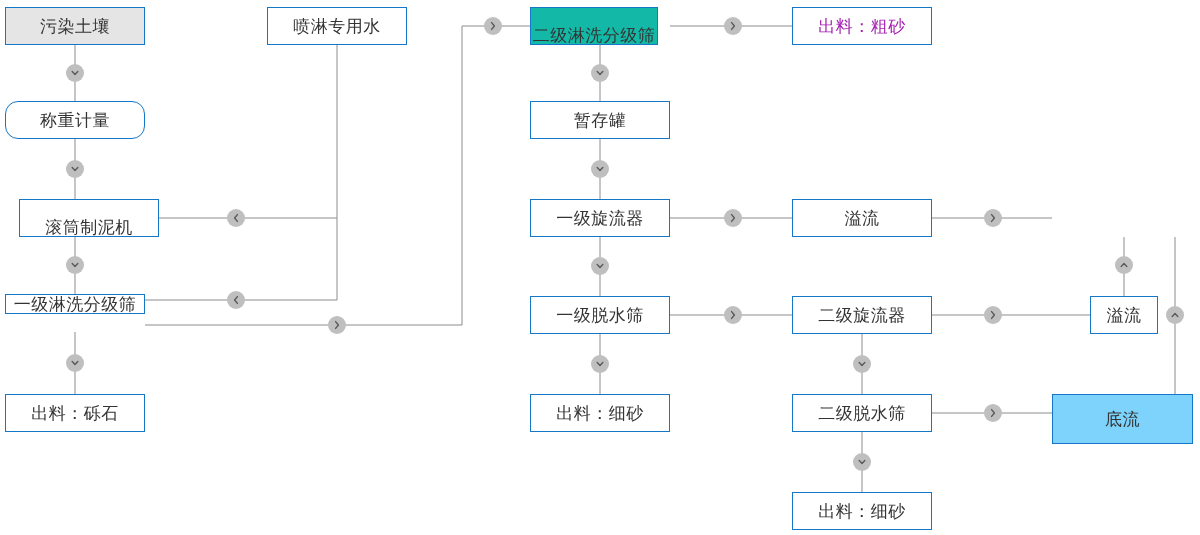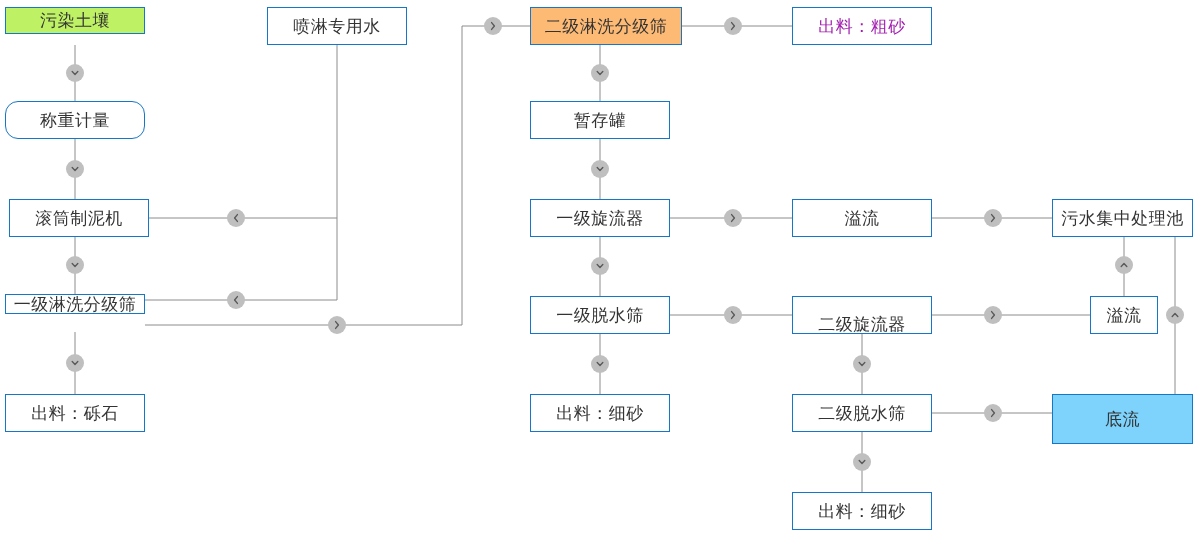--- a/index.html
+++ b/index.html
@@ -70,70 +70,67 @@
       <path d="M932,218 L1052,218" fill="none" stroke="#8c8c8c" stroke-width="1"></path>
       <path d="M670,315 L792,315" fill="none" stroke="#8c8c8c" stroke-width="1"></path>
       <path d="M600,334 L600,394" fill="none" stroke="#8c8c8c" stroke-width="1"></path>
       <path d="M932,315 L1090,315" fill="none" stroke="#8c8c8c" stroke-width="1"></path>
       <path d="M1124,296 L1124,237" fill="none" stroke="#8c8c8c" stroke-width="1"></path>
       <path d="M862,334 L862,394" fill="none" stroke="#8c8c8c" stroke-width="1"></path>
       <path d="M932,413 L1052,413" fill="none" stroke="#8c8c8c" stroke-width="1"></path>
       <path d="M1175,394 L1175,237" fill="none" stroke="#8c8c8c" stroke-width="1"></path>
       <path d="M862,432 L862,492" fill="none" stroke="#8c8c8c" stroke-width="1"></path>
     </svg>
-<div class="node" style="left: 5px; top: 7px; width: 140px; height: 27px; border-color: rgb(22, 119, 200); background: #bef264; color: rgb(51, 51, 51);">
+<div class="node" style="left: 5px; top: 7px; width: 140px; height: 38px; border-color: rgb(22, 119, 200); background: #e5e5e5; color: rgb(51, 51, 51);">
       <span>污染土壤</span>
     </div>
     <div class="node" style="left: 5px; top: 101px; width: 140px; height: 38px; border-color: rgb(22, 119, 200); background: rgb(255, 255, 255); color: rgb(51, 51, 51); border-radius: 13px;">
       <span>称重计量</span>
     </div>
-    <div class="node" style="left: 9px; top: 199px; width: 140px; height: 38px; border-color: rgb(22, 119, 200); background: rgb(255, 255, 255); color: rgb(51, 51, 51);">
+    <div class="node" style="left: 19px; top: 199px; width: 140px; height: 38px; border-color: rgb(22, 119, 200); background: rgb(255, 255, 255); color: rgb(51, 51, 51); align-items: flex-end;">
       <span>滚筒制泥机</span>
     </div>
     <div class="node" style="left: 5px; top: 294px; width: 140px; height: 20px; border-color: rgb(22, 119, 200); background: rgb(255, 255, 255); color: rgb(51, 51, 51);">
       <span>一级淋洗分级筛</span>
     </div>
     <div class="node" style="left: 5px; top: 394px; width: 140px; height: 38px; border-color: rgb(22, 119, 200); background: rgb(255, 255, 255); color: rgb(51, 51, 51);">
       <span>出料：砾石</span>
     </div>
     <div class="node" style="left: 267px; top: 7px; width: 140px; height: 38px; border-color: rgb(22, 119, 200); background: rgb(255, 255, 255); color: rgb(51, 51, 51);">
       <span>喷淋专用水</span>
     </div>
-    <div class="node" style="left: 530px; top: 7px; width: 152px; height: 38px; border-color: rgb(22, 119, 200); background: #fdba74; color: rgb(51, 51, 51);">
+    <div class="node" style="left: 530px; top: 7px; width: 128px; height: 38px; border-color: rgb(22, 119, 200); background: #14b8a6; color: rgb(51, 51, 51); align-items: flex-end;">
       <span>二级淋洗分级筛</span>
     </div>
     <div class="node" style="left: 530px; top: 101px; width: 140px; height: 38px; border-color: rgb(22, 119, 200); background: rgb(255, 255, 255); color: rgb(51, 51, 51);">
       <span>暂存罐</span>
     </div>
     <div class="node" style="left: 530px; top: 199px; width: 140px; height: 38px; border-color: rgb(22, 119, 200); background: rgb(255, 255, 255); color: rgb(51, 51, 51);">
       <span>一级旋流器</span>
     </div>
     <div class="node" style="left: 530px; top: 296px; width: 140px; height: 38px; border-color: rgb(22, 119, 200); background: rgb(255, 255, 255); color: rgb(51, 51, 51);">
       <span>一级脱水筛</span>
     </div>
     <div class="node" style="left: 530px; top: 394px; width: 140px; height: 38px; border-color: rgb(22, 119, 200); background: rgb(255, 255, 255); color: rgb(51, 51, 51);">
       <span>出料：细砂</span>
     </div>
     <div class="node" style="left: 792px; top: 7px; width: 140px; height: 38px; border-color: rgb(22, 119, 200); background: rgb(255, 255, 255); color: #a21caf;">
       <span>出料：粗砂</span>
     </div>
     <div class="node" style="left: 792px; top: 199px; width: 140px; height: 38px; border-color: rgb(22, 119, 200); background: rgb(255, 255, 255); color: rgb(51, 51, 51);">
       <span>溢流</span>
     </div>
-    <div class="node" style="left: 792px; top: 296px; width: 140px; height: 38px; border-color: rgb(22, 119, 200); background: rgb(255, 255, 255); color: rgb(51, 51, 51); align-items: flex-end;">
+    <div class="node" style="left: 792px; top: 296px; width: 140px; height: 38px; border-color: rgb(22, 119, 200); background: rgb(255, 255, 255); color: rgb(51, 51, 51);">
       <span>二级旋流器</span>
     </div>
     <div class="node" style="left: 792px; top: 394px; width: 140px; height: 38px; border-color: rgb(22, 119, 200); background: rgb(255, 255, 255); color: rgb(51, 51, 51);">
       <span>二级脱水筛</span>
     </div>
     <div class="node" style="left: 792px; top: 492px; width: 140px; height: 38px; border-color: rgb(22, 119, 200); background: rgb(255, 255, 255); color: rgb(51, 51, 51);">
       <span>出料：细砂</span>
-    </div>
-    <div class="node" style="left: 1052px; top: 199px; width: 141px; height: 38px; border-color: rgb(22, 119, 200); background: rgb(255, 255, 255); color: rgb(51, 51, 51);">
-      <span>污水集中处理池</span>
     </div>
     <div class="node" style="left: 1090px; top: 296px; width: 68px; height: 38px; border-color: rgb(22, 119, 200); background: rgb(255, 255, 255); color: rgb(51, 51, 51);">
       <span>溢流</span>
     </div>
     <div class="node" style="left: 1052px; top: 394px; width: 141px; height: 50px; border-color: rgb(22, 119, 200); background: #7dd3fc; color: rgb(51, 51, 51);">
       <span>底流</span>
     </div>
     <div class="marker" style="left: 66px; top: 64px; background: rgb(191, 191, 191);">
       <svg width="18" height="18" viewBox="0 0 18 18">
         <path d="M6.2,7.6 L9,10.4 L11.8,7.6" fill="none" stroke="#595959" stroke-width="1.4" stroke-linecap="round" stroke-linejoin="round"></path>

